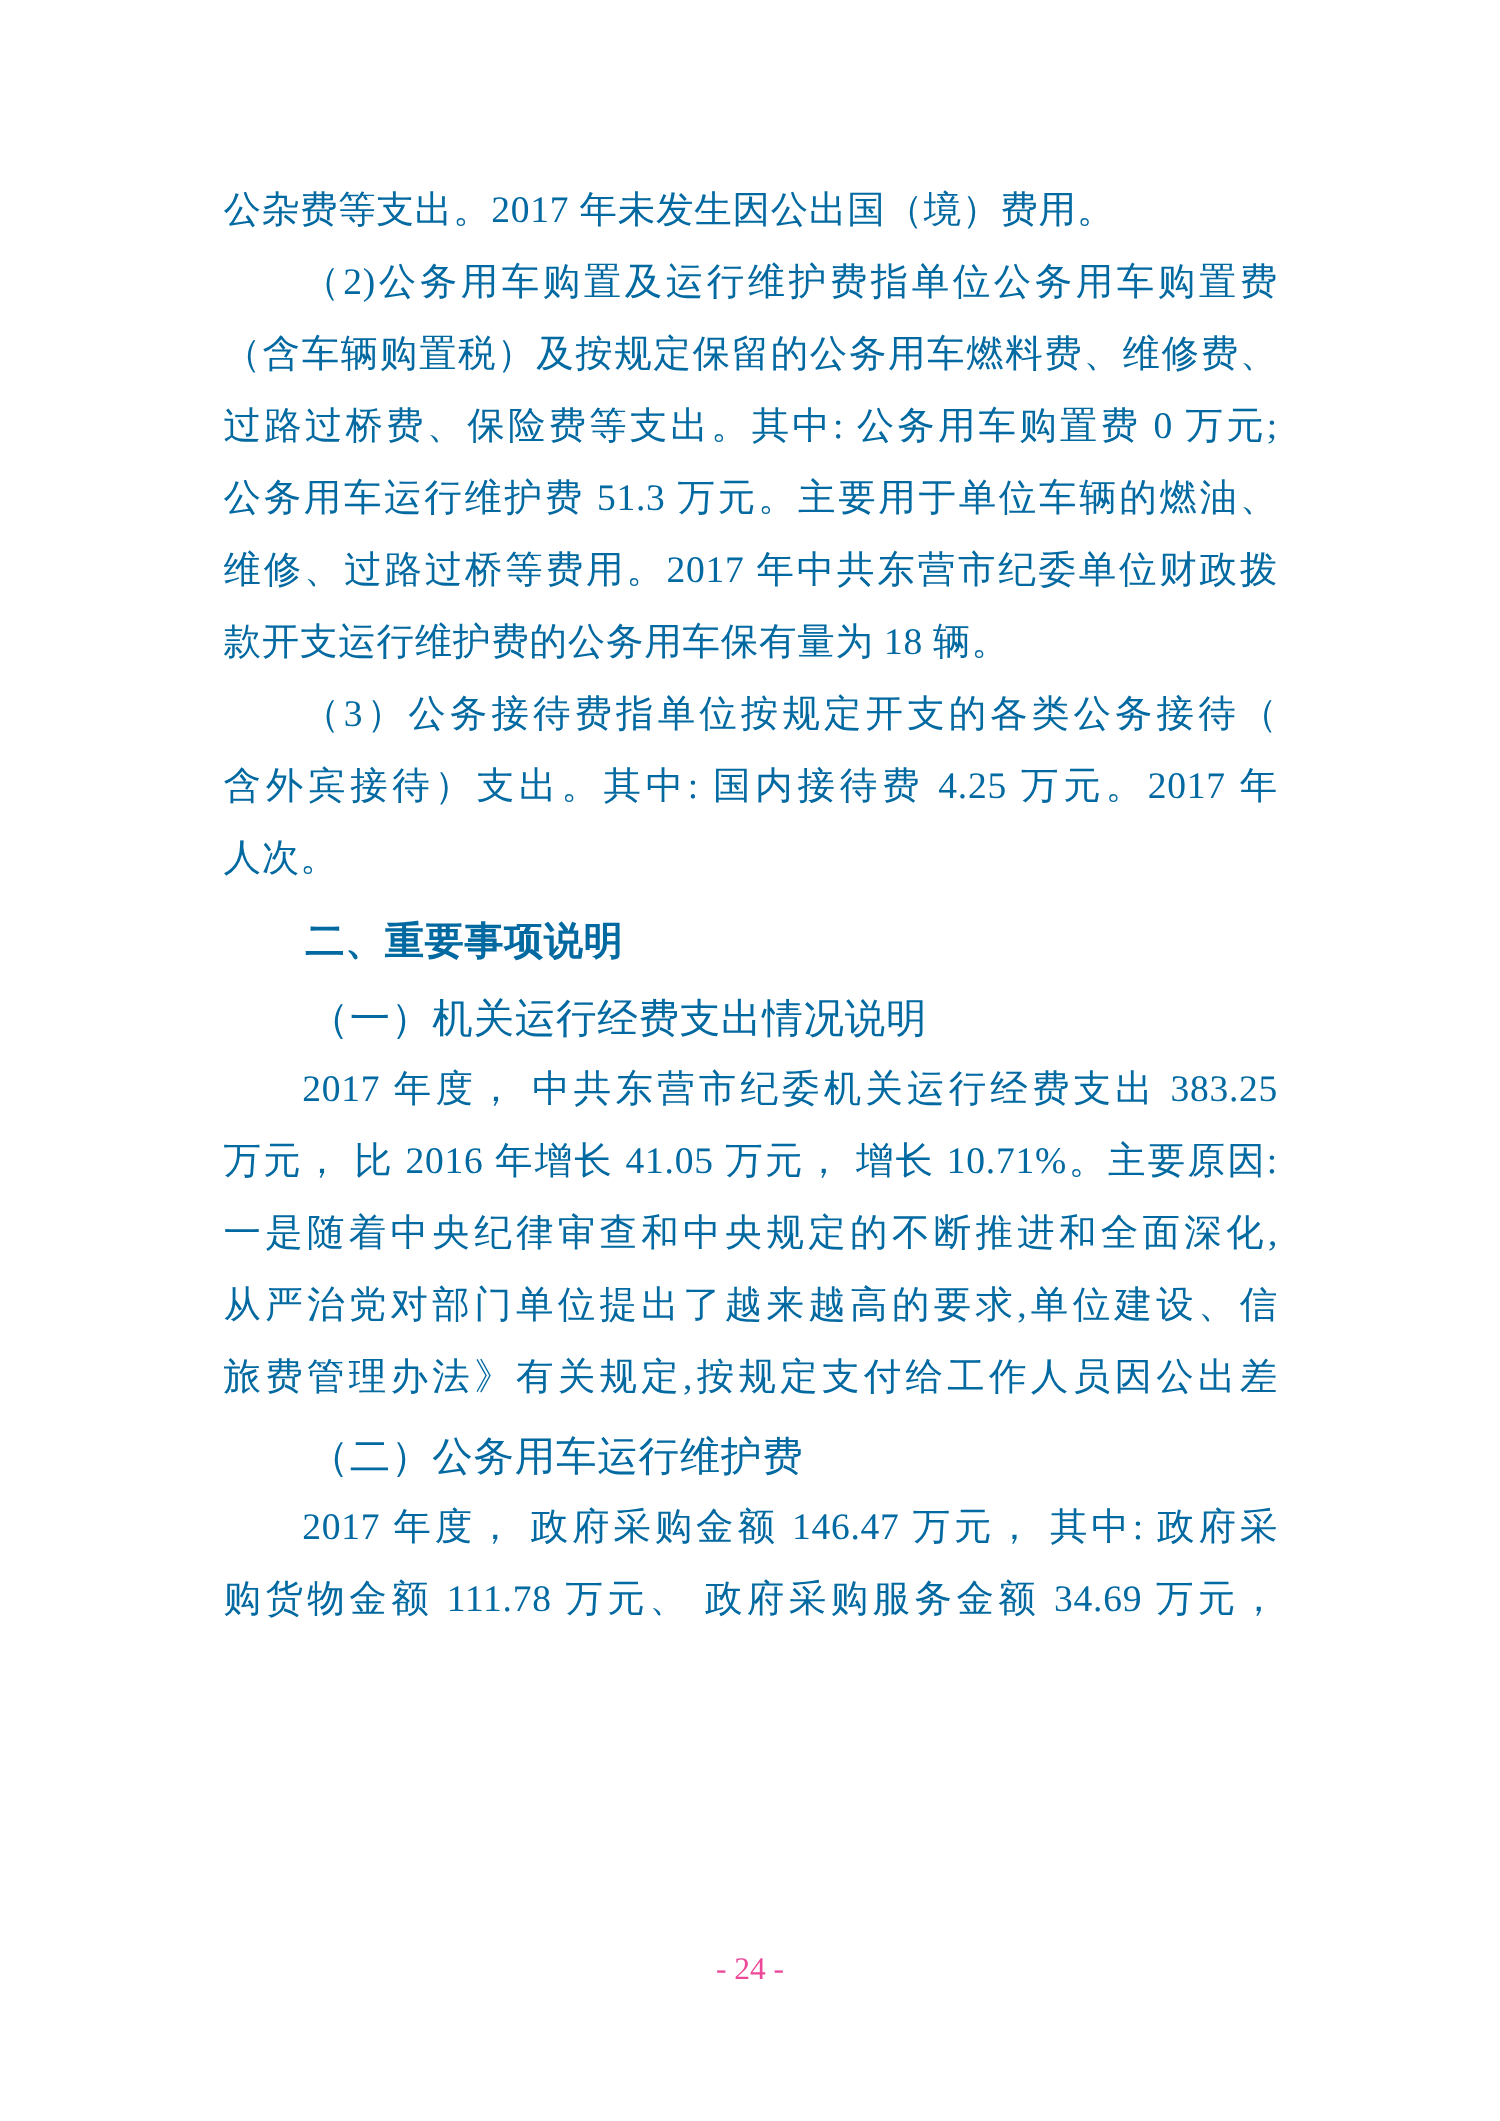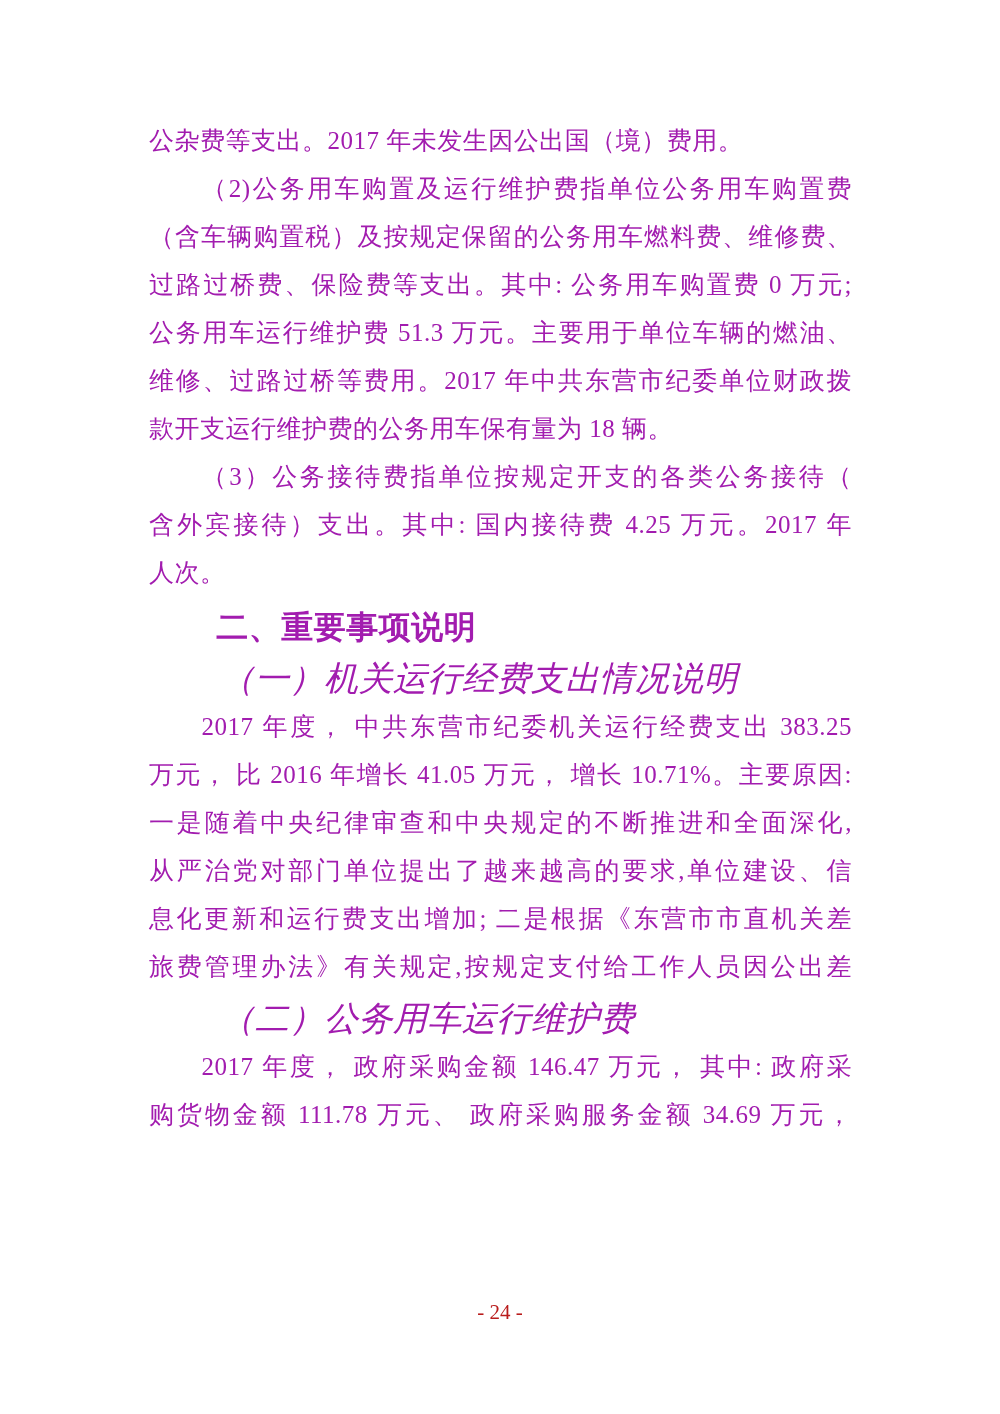--- a/index.html
+++ b/index.html
@@ -20,47 +20,46 @@
     position: absolute;
     left: 149px;
     top: 117px;
     width: 703px;
   }
   .line {
     font-size: 25px;
     line-height: 48px;
     white-space: pre-wrap;
     letter-spacing: 0.5px;
-    color: #a21caf;
+    color: #0369a1;
   }
   .indent { text-indent: 2.1em; }
   .just {
     text-align: justify;
     text-align-last: justify;
     text-justify: inter-character;
   }
   .h1 {
     font-family: "Liberation Sans", "DejaVu Sans", sans-serif;
     font-weight: bold;
-    font-size: 32px;
+    font-size: 26px;
     margin-top: 6px;
   }
   .h2 {
-    font-size: 34px;
+    font-size: 27px;
     margin-top: 4px;
-    font-style: italic;
   }
   .footer {
     position: absolute;
     left: 0;
     top: 1300px;
     width: 1000px;
     text-align: center;
     font-size: 21px;
-    color: #b91c1c;
+    color: #ec4899;
   }
 </style>
 </head>
 <body>
 
 <div class="page">
   <div class="content">
     <div class="line">公杂费等支出。2017 年未发生因公出国（境）费用。</div>
     <div class="line indent just">（2)公务用车购置及运行维护费指单位公务用车购置费</div>
     <div class="line just">（含车辆购置税）及按规定保留的公务用车燃料费、维修费、</div>
@@ -70,20 +69,19 @@
     <div class="line">款开支运行维护费的公务用车保有量为 18 辆。</div>
     <div class="line indent just">（3）公务接待费指单位按规定开支的各类公务接待（</div>
     <div class="line just">含外宾接待）支出。其中: 国内接待费 4.25 万元。2017 年</div>
     <div class="line">人次。</div>
     <div class="line indent h1">二、重要事项说明</div>
     <div class="line indent h2">（一）机关运行经费支出情况说明</div>
     <div class="line indent just">2017 年度， 中共东营市纪委机关运行经费支出 383.25</div>
     <div class="line just">万元， 比 2016 年增长 41.05 万元， 增长 10.71%。主要原因:</div>
     <div class="line just">一是随着中央纪律审查和中央规定的不断推进和全面深化,</div>
     <div class="line just">从严治党对部门单位提出了越来越高的要求,单位建设、信</div>
-    <div class="line just">息化更新和运行费支出增加; 二是根据《东营市市直机关差</div>
     <div class="line just">旅费管理办法》有关规定,按规定支付给工作人员因公出差</div>
     <div class="line indent h2">（二）公务用车运行维护费</div>
     <div class="line indent just">2017 年度， 政府采购金额 146.47 万元， 其中: 政府采</div>
     <div class="line just">购货物金额 111.78 万元、 政府采购服务金额 34.69 万元，</div>
   </div>
   <div class="footer">- 24 -</div>
 </div>
 
 </body></html>

